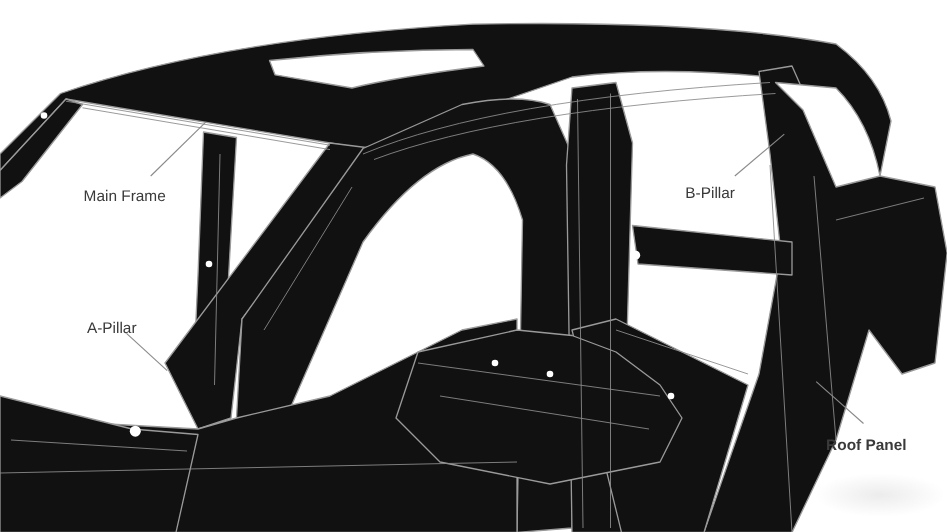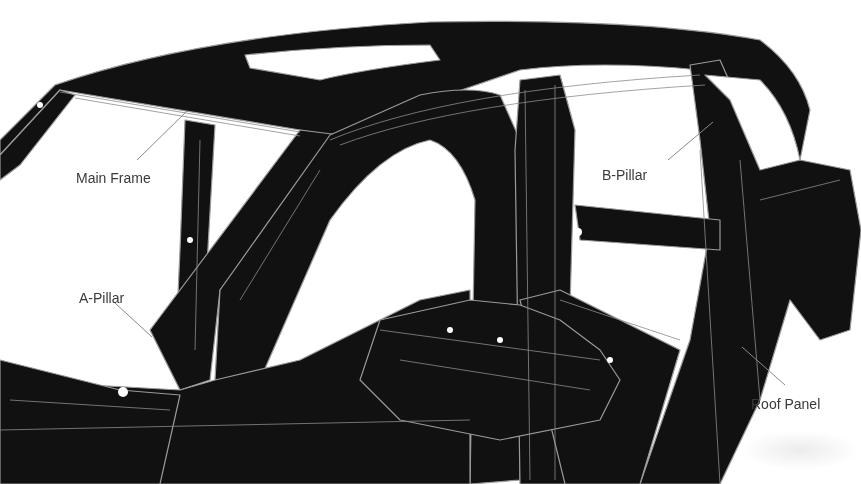--- a/index.html
+++ b/index.html
@@ -85,15 +85,15 @@
     <g stroke="#8a8a8a" stroke-width="1">
       <line x1="187" y1="111" x2="137" y2="160"></line>
       <line x1="713" y1="122" x2="668" y2="160"></line>
       <line x1="115" y1="303" x2="152" y2="337"></line>
       <line x1="742" y1="347" x2="785" y2="385"></line>
     </g>
   </svg>
 
   <div class="label" style="left:76px; top:171px;">Main Frame</div>
   <div class="label" style="left:79px; top:291px;">A-Pillar</div>
-  <div class="label" style="left:602px; top:168px;">B-Pillar</div>
-  <div class="label" style="left:751px; top:397px;">Roof Panel</div>
+  <div class="label" style="left:623px; top:168px;">B-Pillar</div>
+  <div class="label" style="left:751px; top:397px;font-weight:bold;">Roof Panel</div>
 </div>
 
 </body></html>

